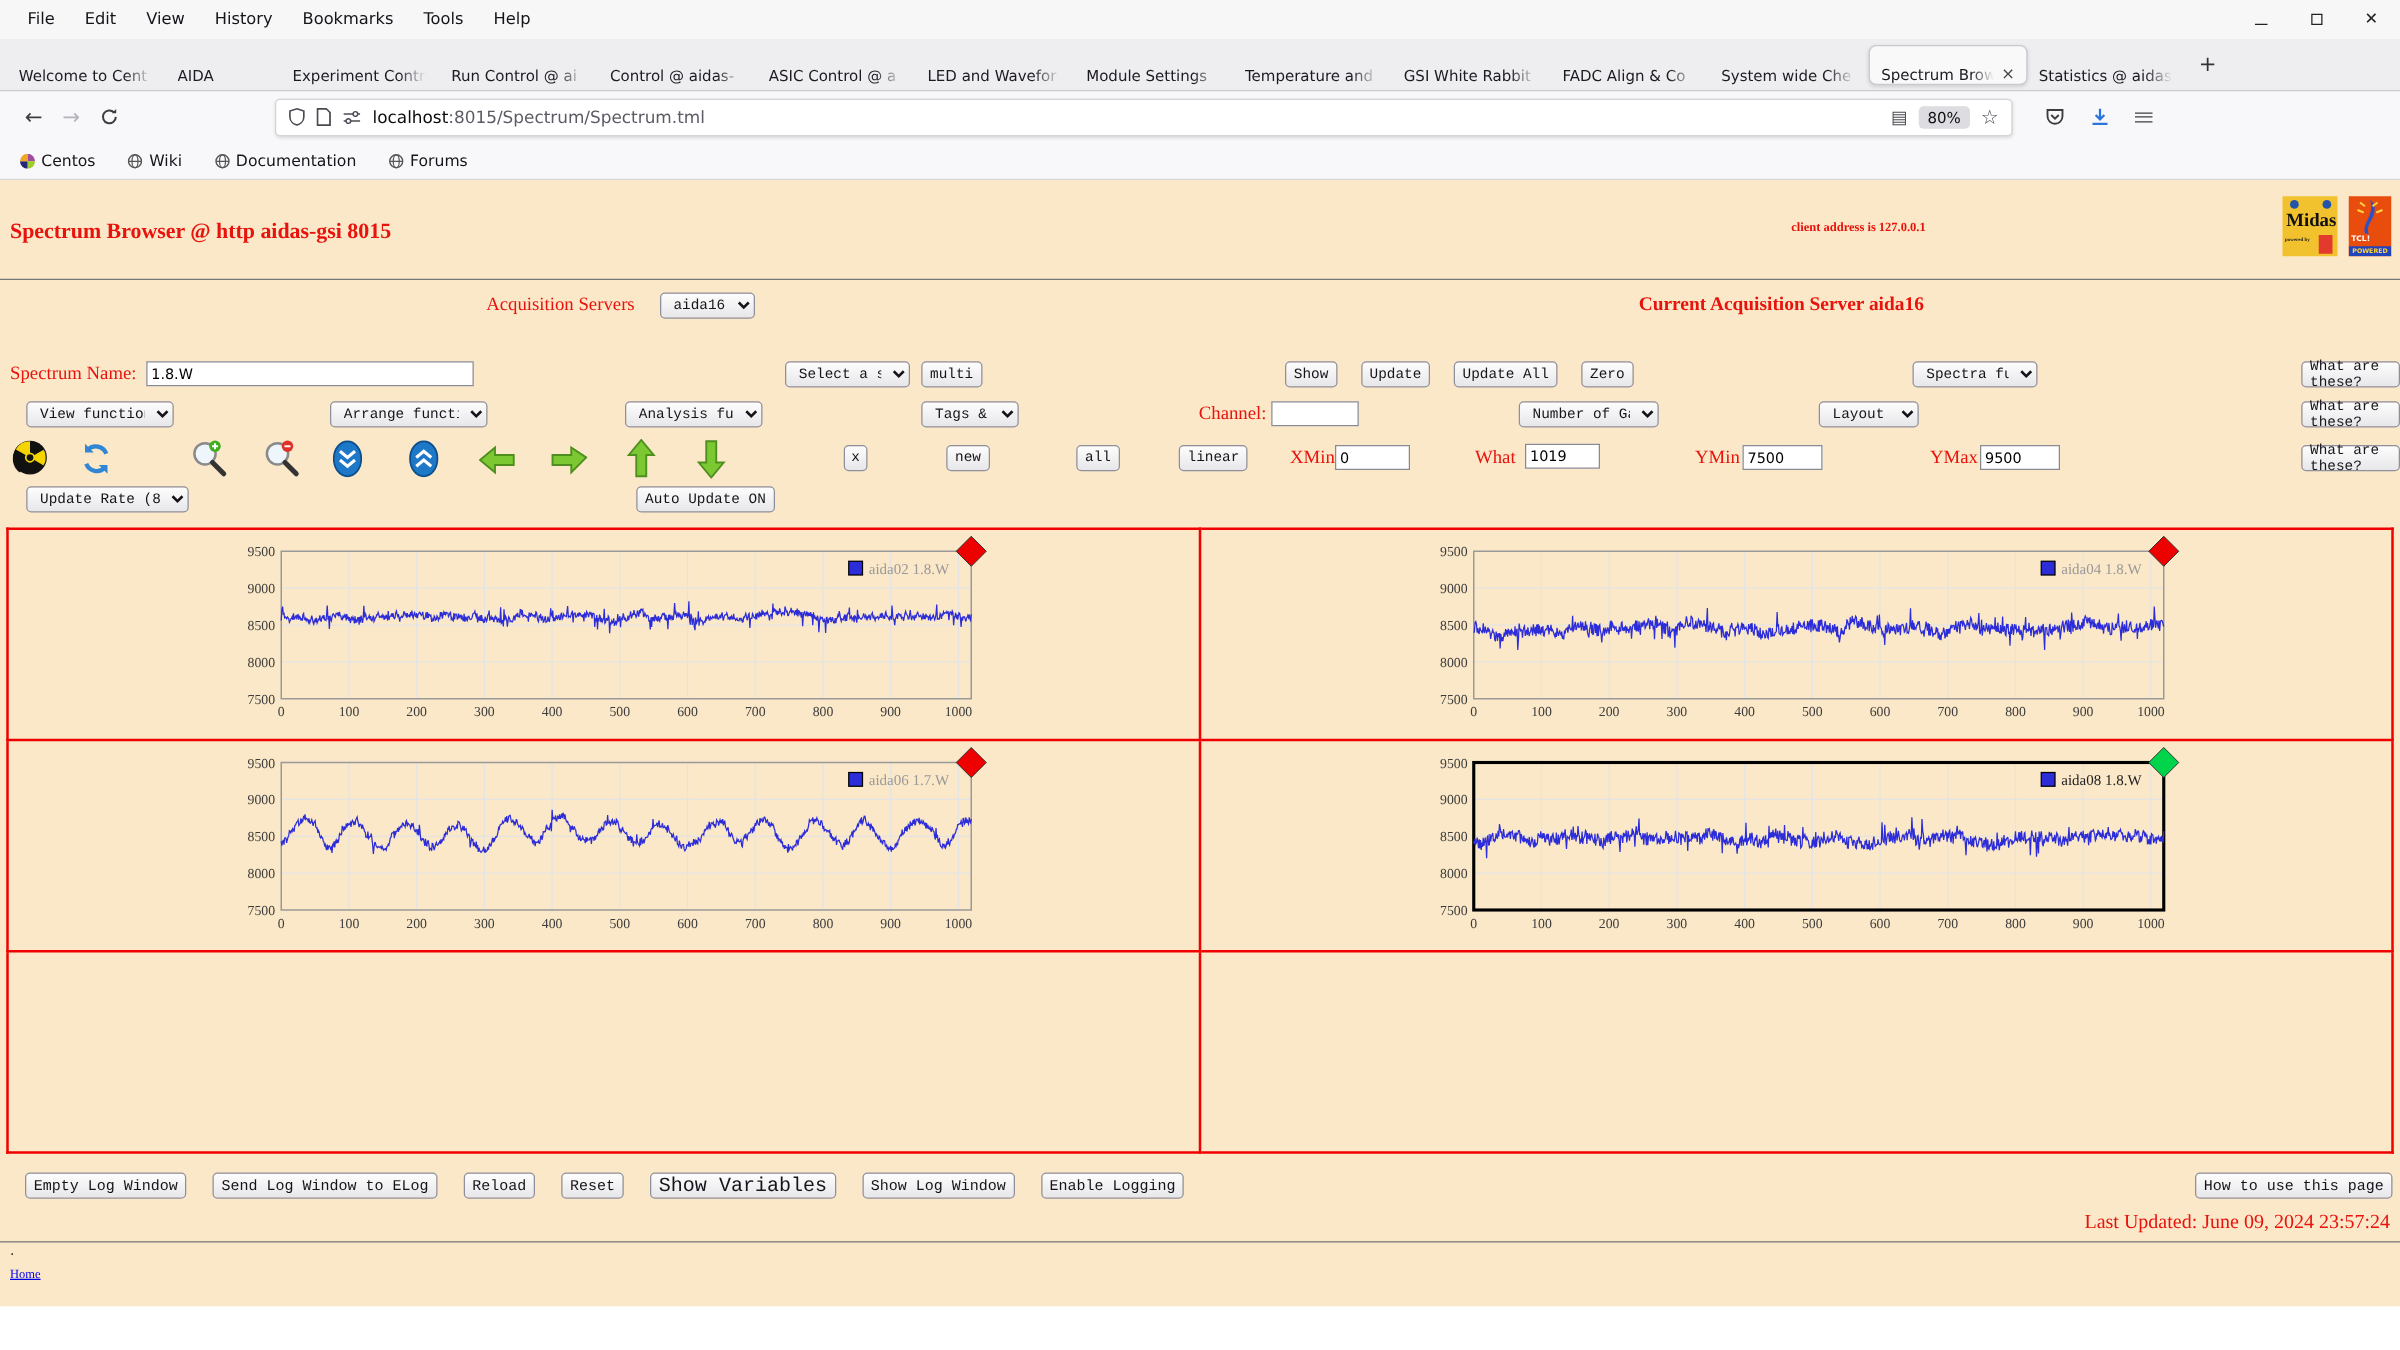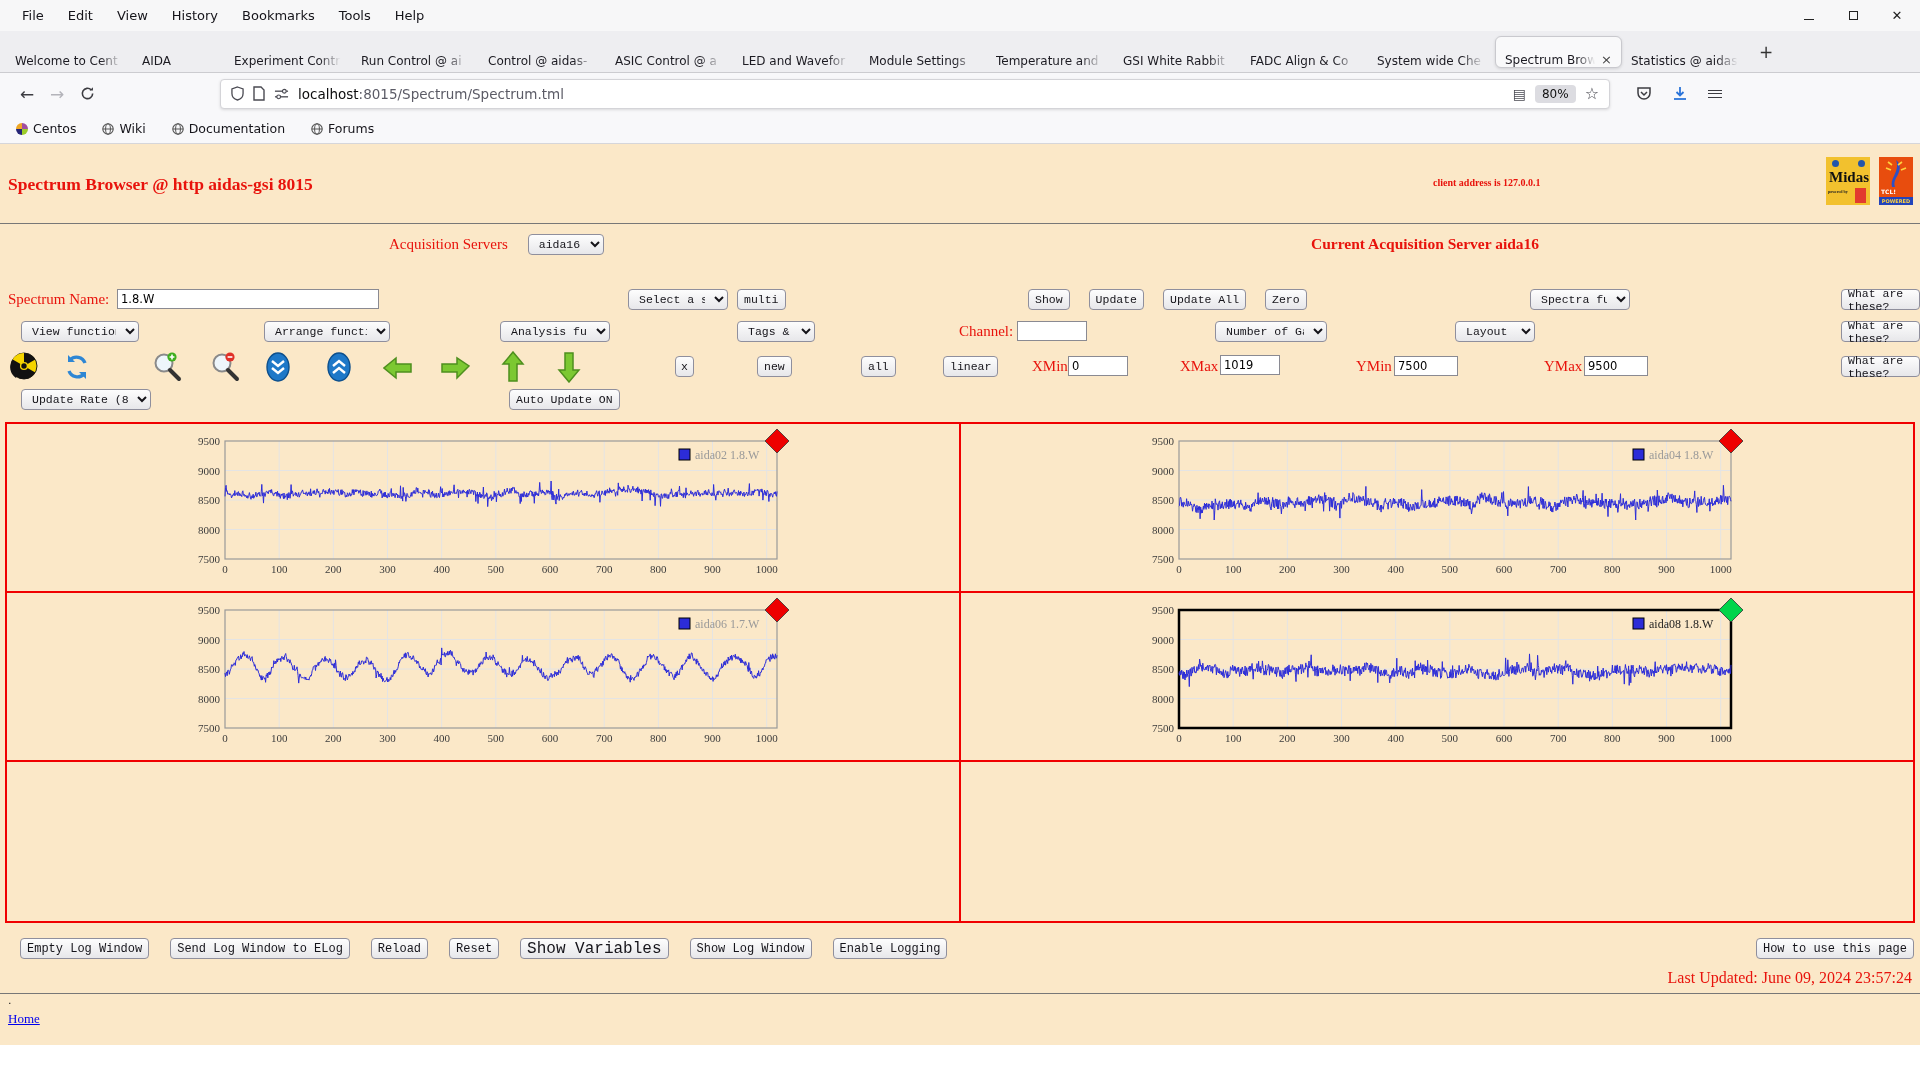--- a/index.html
+++ b/index.html
@@ -85,21 +85,21 @@
   table.grid { border-collapse:collapse; width:1910px; margin:11px 0 0 5px; }
   table.grid td { border:2px solid #f00000; width:50%; vertical-align:top; text-align:center; padding:0; }
   td.cellA { height:162px; } td.cellB { height:160px; } td.cellC { height:161px; }
   .chart { display:inline-block; width:600px; height:158px; margin-top:5px; }
   
   .r-log { position:relative; height:22px; margin-top:15px; display:flex; gap:6px; padding-left:5px; }
   .help-btn { position:absolute; right:6px; top:0; }
   .lastupd { text-align:right; padding-right:8px; margin-top:9px; font-size:16px; }
   .rule2 { border:none; border-top:1px solid #777; margin-top:6px; }
   .footdot { font-size:11px; color:#222; padding-left:8px; }
-  .home a { color:#0000ee; text-decoration:underline; font-size:13px; }
+  .home a { color:#0000ee; text-decoration:underline; font-size:10px; }
   .home { padding-left:8px; margin-top:2px; }
 </style>
 </head>
 <body>
 
 <div class="menubar">
   <span class="mi">File</span>
   <span class="mi">Edit</span>
   <span class="mi">View</span>
   <span class="mi">History</span>
@@ -382,21 +382,21 @@
       <svg width="24" height="32" viewBox="0 0 24 32">
           <path d="M2 19h6V2h8v17h6L12 31z" fill="#7cc832" stroke="#4e8f1e" stroke-width="1.5"></path>
         </svg>
     </span>
     <span class="abs btn" style="left:660px;top:6px;padding:0 5px">x</span>
     <span class="abs btn" style="left:742px;top:6px">new</span>
     <span class="abs btn" style="left:846px;top:6px">all</span>
     <span class="abs btn" style="left:928px;top:6px">linear</span>
     <span class="abs serif red lab" style="left:1032px;top:8px">XMin</span>
     <input type="text" class="abs in-ax" style="left: 1068px; top: 6px;" value="0">
-    <span class="abs serif red lab" style="left:1180px;top:8px">XMax</span>
+    <span class="abs serif red lab" style="left:1180px;top:8px">What</span>
     <input type="text" class="abs in-ax in-focus" style="left: 1220px; top: 5px;" value="1019">
     <span class="abs serif red lab" style="left:1356px;top:8px">YMin</span>
     <input type="text" class="abs in-ax" style="left: 1394px; top: 6px; width: 64px;" value="7500">
     <span class="abs serif red lab" style="left:1544px;top:8px">YMax</span>
     <input type="text" class="abs in-ax" style="left: 1584px; top: 6px; width: 64px;" value="9500">
     <span class="abs btn" style="left:1826px;top:6px">What are these?</span>
   </div>
 
   <div class="row r-upd">
     <select class="abs" style="left:6px;width:130px"><option>Update Rate (8 secs)</option></select>

